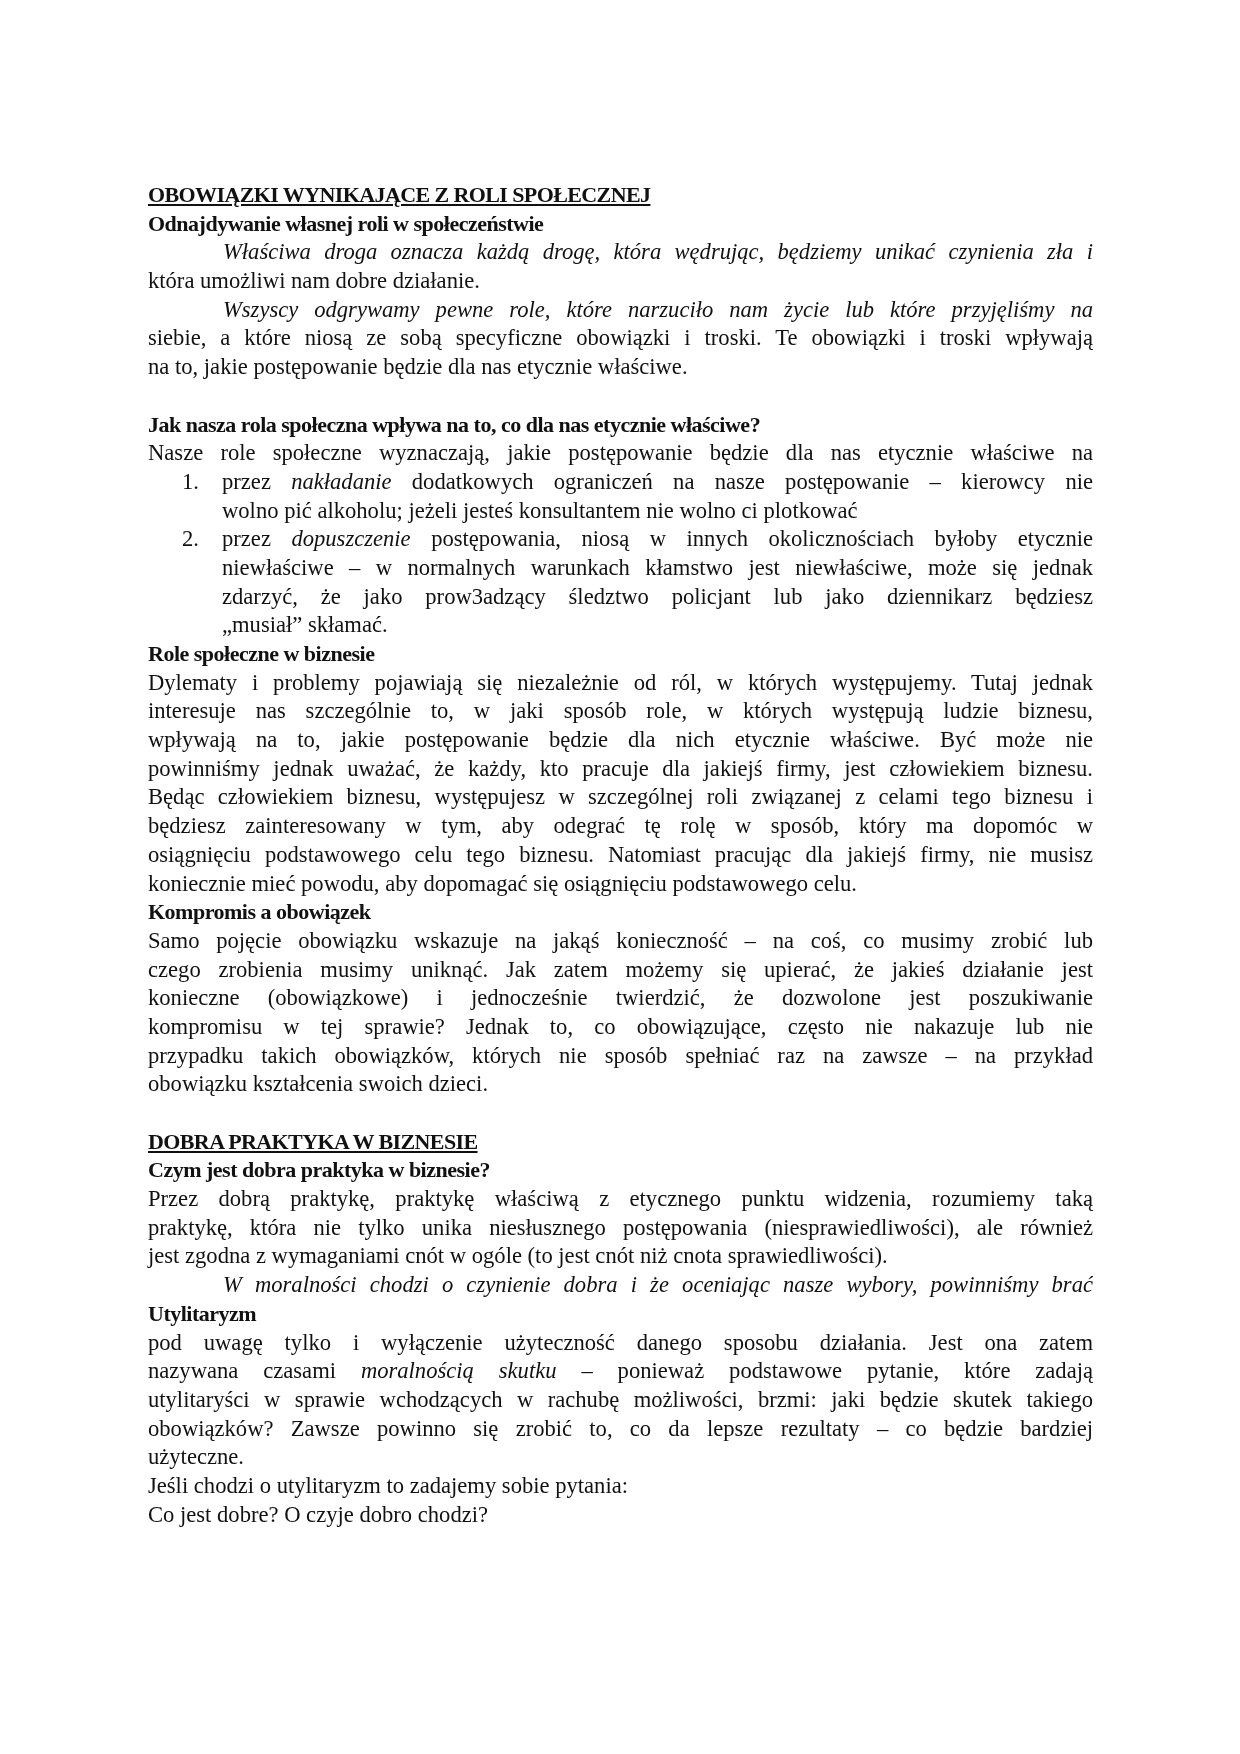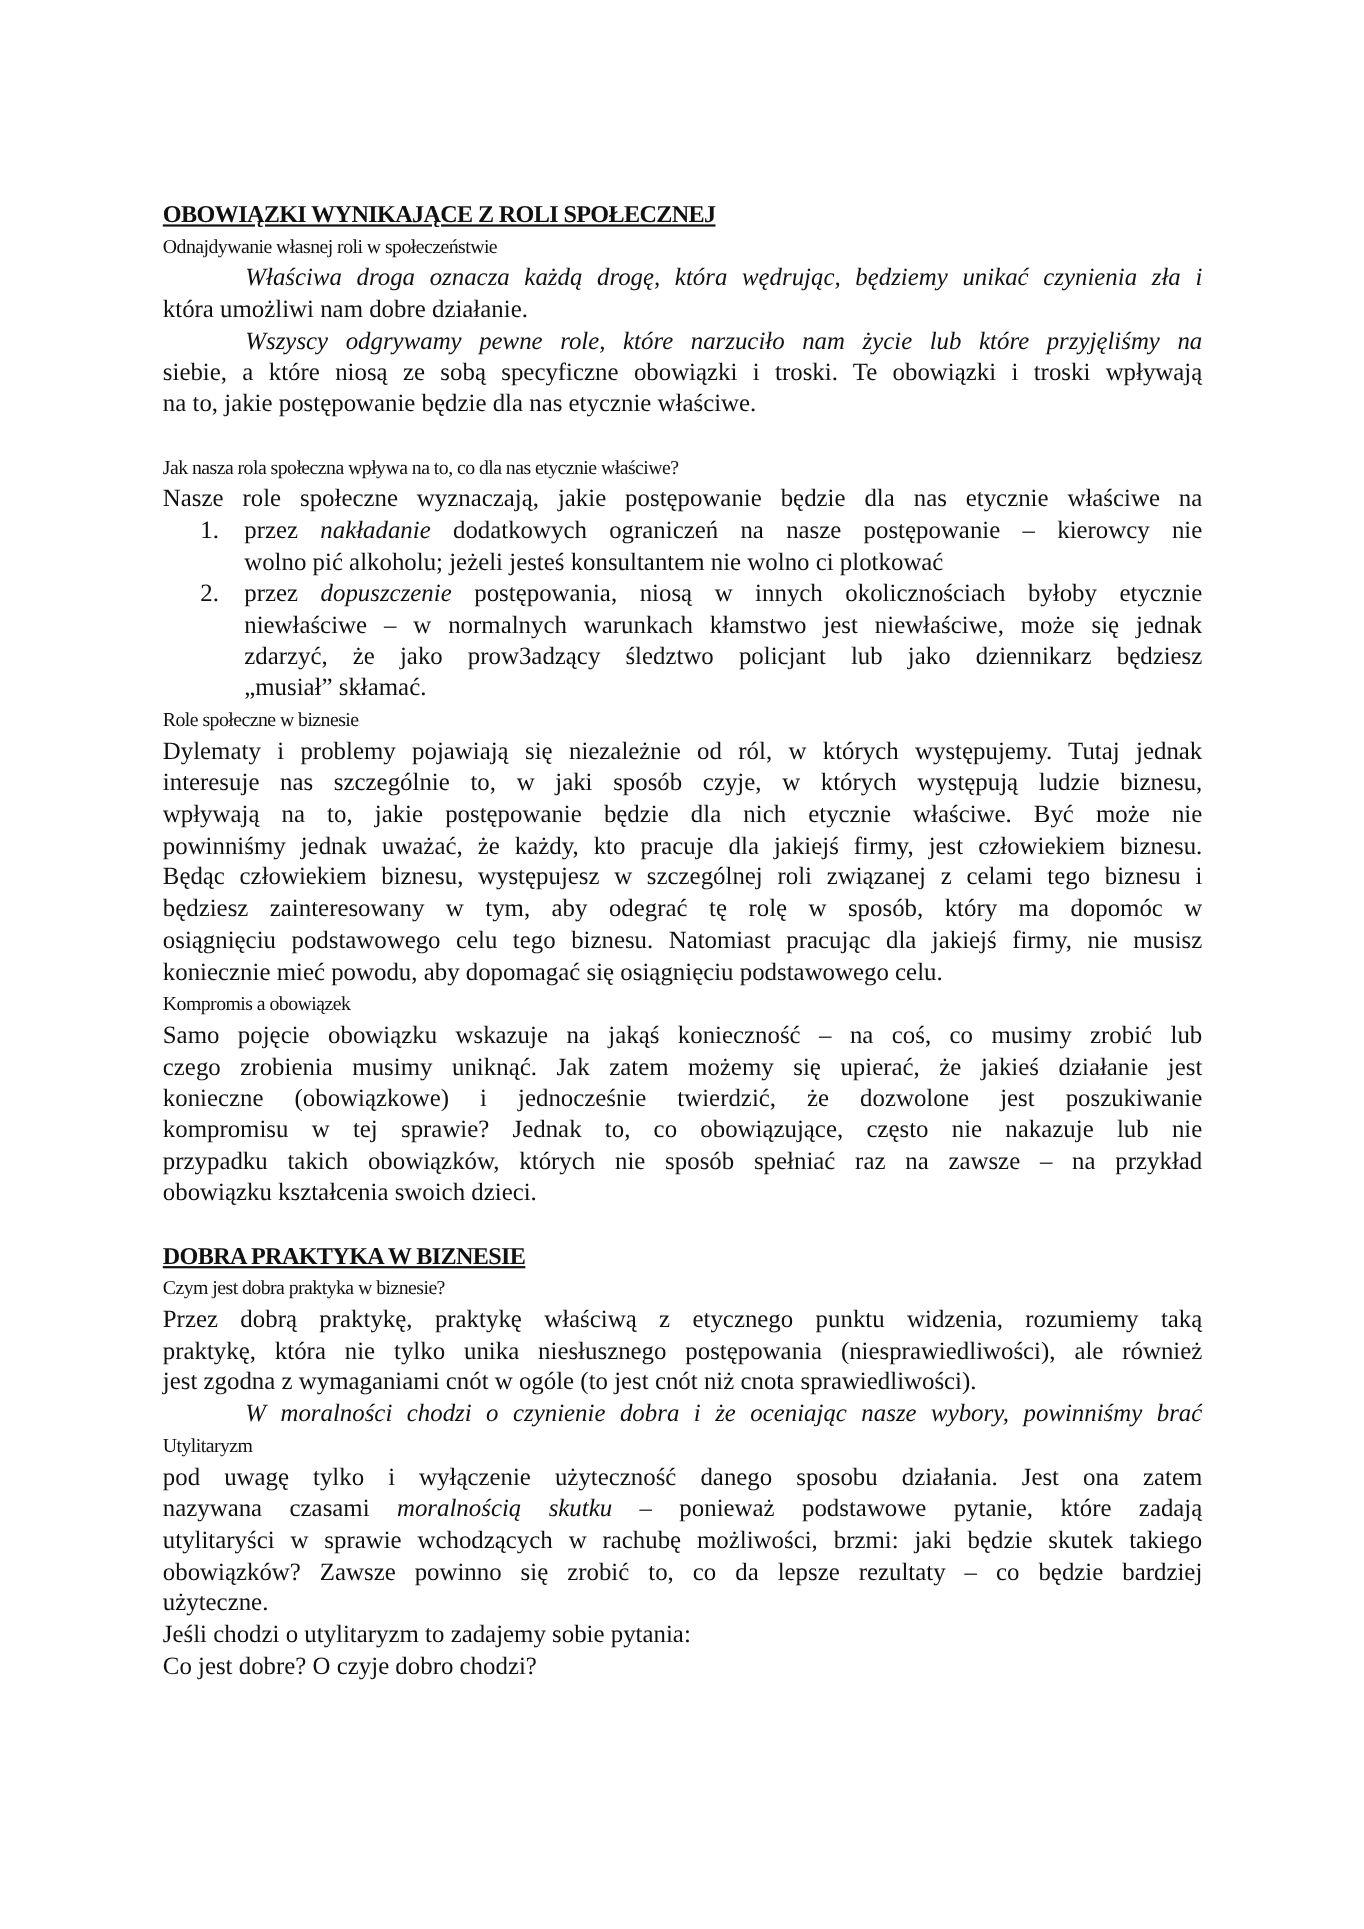--- a/index.html
+++ b/index.html
@@ -34,23 +34,23 @@
   .indent { padding-left: 75px; font-style: italic; }
   .h-main {
     font-weight: bold;
     text-decoration: underline;
     text-decoration-thickness: 2px;
     text-underline-offset: 2px;
     letter-spacing: -0.6px;
     font-size: 22px;
   }
   .h-sub {
-    font-weight: normal;
+    font-weight: bold;
     letter-spacing: -0.5px;
-    font-size: 18px;
+    font-size: 22px;
   }
   .gap { height: 28.7px; }
   .list-item { position: relative; padding-left: 74px; }
   .list-num {
     position: absolute;
     left: 34px;
     top: 0;
   }
   em { font-style: italic; }
 </style>
@@ -81,21 +81,21 @@
   <div class="line list-item justify">
     <span class="list-num">2.</span>
     <span>przez </span><em>dopuszczenie</em><span> postępowania, niosą w innych okolicznościach byłoby etycznie</span>
   </div>
   <div class="line list-item justify">niewłaściwe – w normalnych warunkach kłamstwo jest niewłaściwe, może się jednak</div>
   <div class="line list-item justify">zdarzyć, że jako prow3adzący śledztwo policjant lub jako dziennikarz będziesz</div>
   <div class="line list-item">„musiał” skłamać.</div>
 
   <div class="line h-sub">Role społeczne w biznesie</div>
   <div class="line justify">Dylematy i problemy pojawiają się niezależnie od ról, w których występujemy. Tutaj jednak</div>
-  <div class="line justify">interesuje nas szczególnie to, w jaki sposób czyje, w których występują ludzie biznesu,</div>
+  <div class="line justify">interesuje nas szczególnie to, w jaki sposób role, w których występują ludzie biznesu,</div>
   <div class="line justify">wpływają na to, jakie postępowanie będzie dla nich etycznie właściwe. Być może nie</div>
   <div class="line justify">powinniśmy jednak uważać, że każdy, kto pracuje dla jakiejś firmy, jest człowiekiem biznesu.</div>
   <div class="line justify">Będąc człowiekiem biznesu, występujesz w szczególnej roli związanej z celami tego biznesu i</div>
   <div class="line justify">będziesz zainteresowany w tym, aby odegrać tę rolę w sposób, który ma dopomóc w</div>
   <div class="line justify">osiągnięciu podstawowego celu tego biznesu. Natomiast pracując dla jakiejś firmy, nie musisz</div>
   <div class="line">koniecznie mieć powodu, aby dopomagać się osiągnięciu podstawowego celu.</div>
 
   <div class="line h-sub">Kompromis a obowiązek</div>
   <div class="line justify">Samo pojęcie obowiązku wskazuje na jakąś konieczność – na coś, co musimy zrobić lub</div>
   <div class="line justify">czego zrobienia musimy uniknąć. Jak zatem możemy się upierać, że jakieś działanie jest</div>

